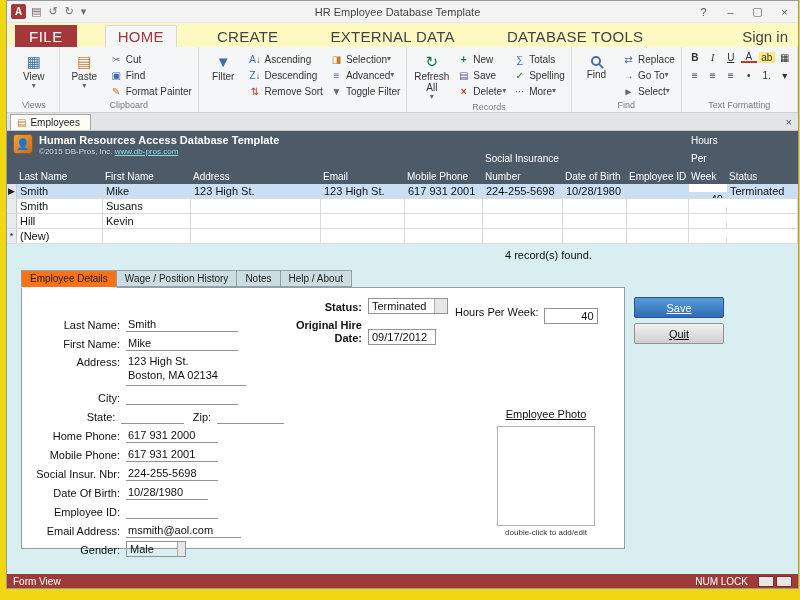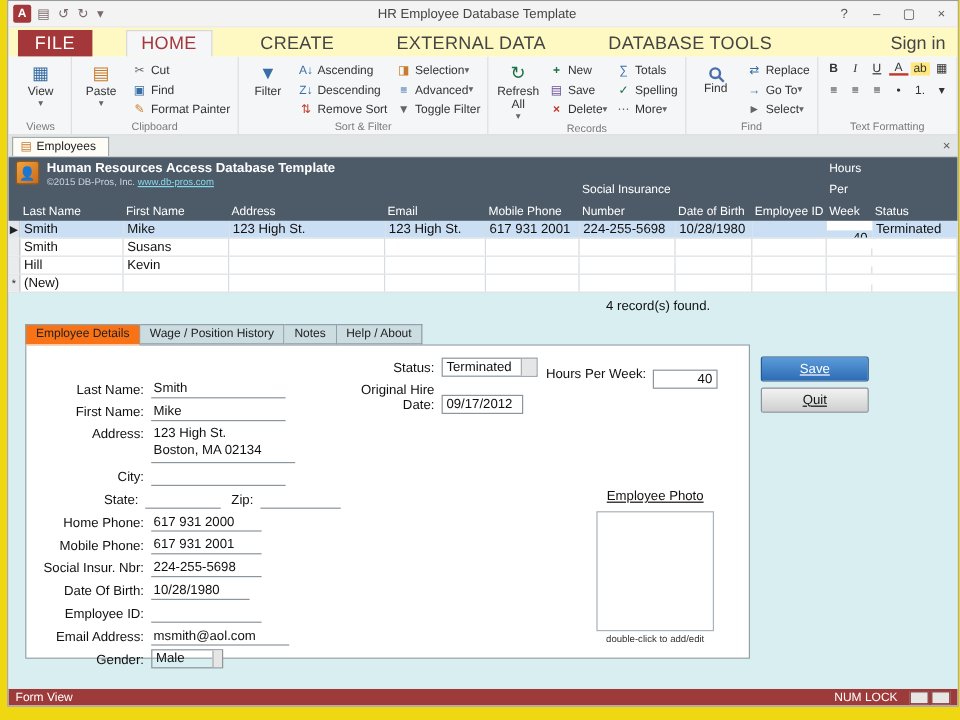--- a/index.html
+++ b/index.html
@@ -75,21 +75,21 @@
   .fcol { position:absolute; left:0; top:28px; width:262px; }
   .frow { display:flex; align-items:flex-end; margin-bottom:3px; min-height:16px; }
   .flabel { width:104px; text-align:right; padding-right:6px; font-size:11px; color:#111; line-height:13px; }
   .ufield { border-bottom:1px solid #8d959c; font-size:11px; line-height:14px; padding:0 2px; min-height:15px; white-space:nowrap; }
   .multiline { line-height:14px; }
   .combo { display:flex; border:1px solid #8d959c; height:16px; font-size:11px; }
   .combo .val { padding:0 3px; line-height:15px; flex:1; }
   .combo .arrow { width:13px; background:#e6e6e6; border-left:1px solid #adadad; text-align:center; font-size:7px; line-height:15px; color:#333; }
   .boxfield { border:1px solid #8d959c; height:16px; font-size:11px; line-height:15px; padding:0 3px; }
   .mid { position:absolute; left:250px; top:10px; }
-  .mid .frow .flabel { width:96px; }
+  .mid .frow .flabel { width:96px;font-weight:bold; }
   .hours { position:absolute; left:433px; top:12px; display:flex; align-items:center; }
   .photo { position:absolute; left:458px; top:120px; width:132px; text-align:center; }
   .photo-label { font-size:11px; text-decoration:underline; }
   .photo-box { width:98px; height:100px; border:1px solid #a9b2b9; margin:6px auto 2px; background:#fff; }
   .photo-cap { font-size:8px; color:#333; }
   .cmdbtn { position:absolute; left:627px; width:90px; height:21px; font-size:11px; display:flex; align-items:center; justify-content:center; text-decoration:underline; border-radius:2px; }
   .btn-save { top:53px; background:linear-gradient(#5b9bd9,#2e6cb5); border:1px solid #24578f; color:#fff; }
   .btn-quit { top:79px; background:linear-gradient(#f2f2f2,#cfcfcf); border:1px solid #8f9398; color:#111; }
 
   
@@ -197,21 +197,20 @@
             <span class="sico c-blue">≡</span>
             <span>Advanced</span>
             <span class="dd">▾</span>
           </div>
           <div class="smallbtn">
             <span class="sico c-gray">▼</span>
             <span>Toggle Filter</span>
           </div>
         </div>
       </div>
-      <div class="rg-label">Sort &amp; Filter</div>
     </div>
 
     <div class="rgroup">
       <div class="rg-content">
         <div class="bigbtn">
           <span class="bico c-green">↻</span>
           <span>Refresh All</span>
           <span class="dd">▾</span>
         </div>
         <div class="smallcol">

